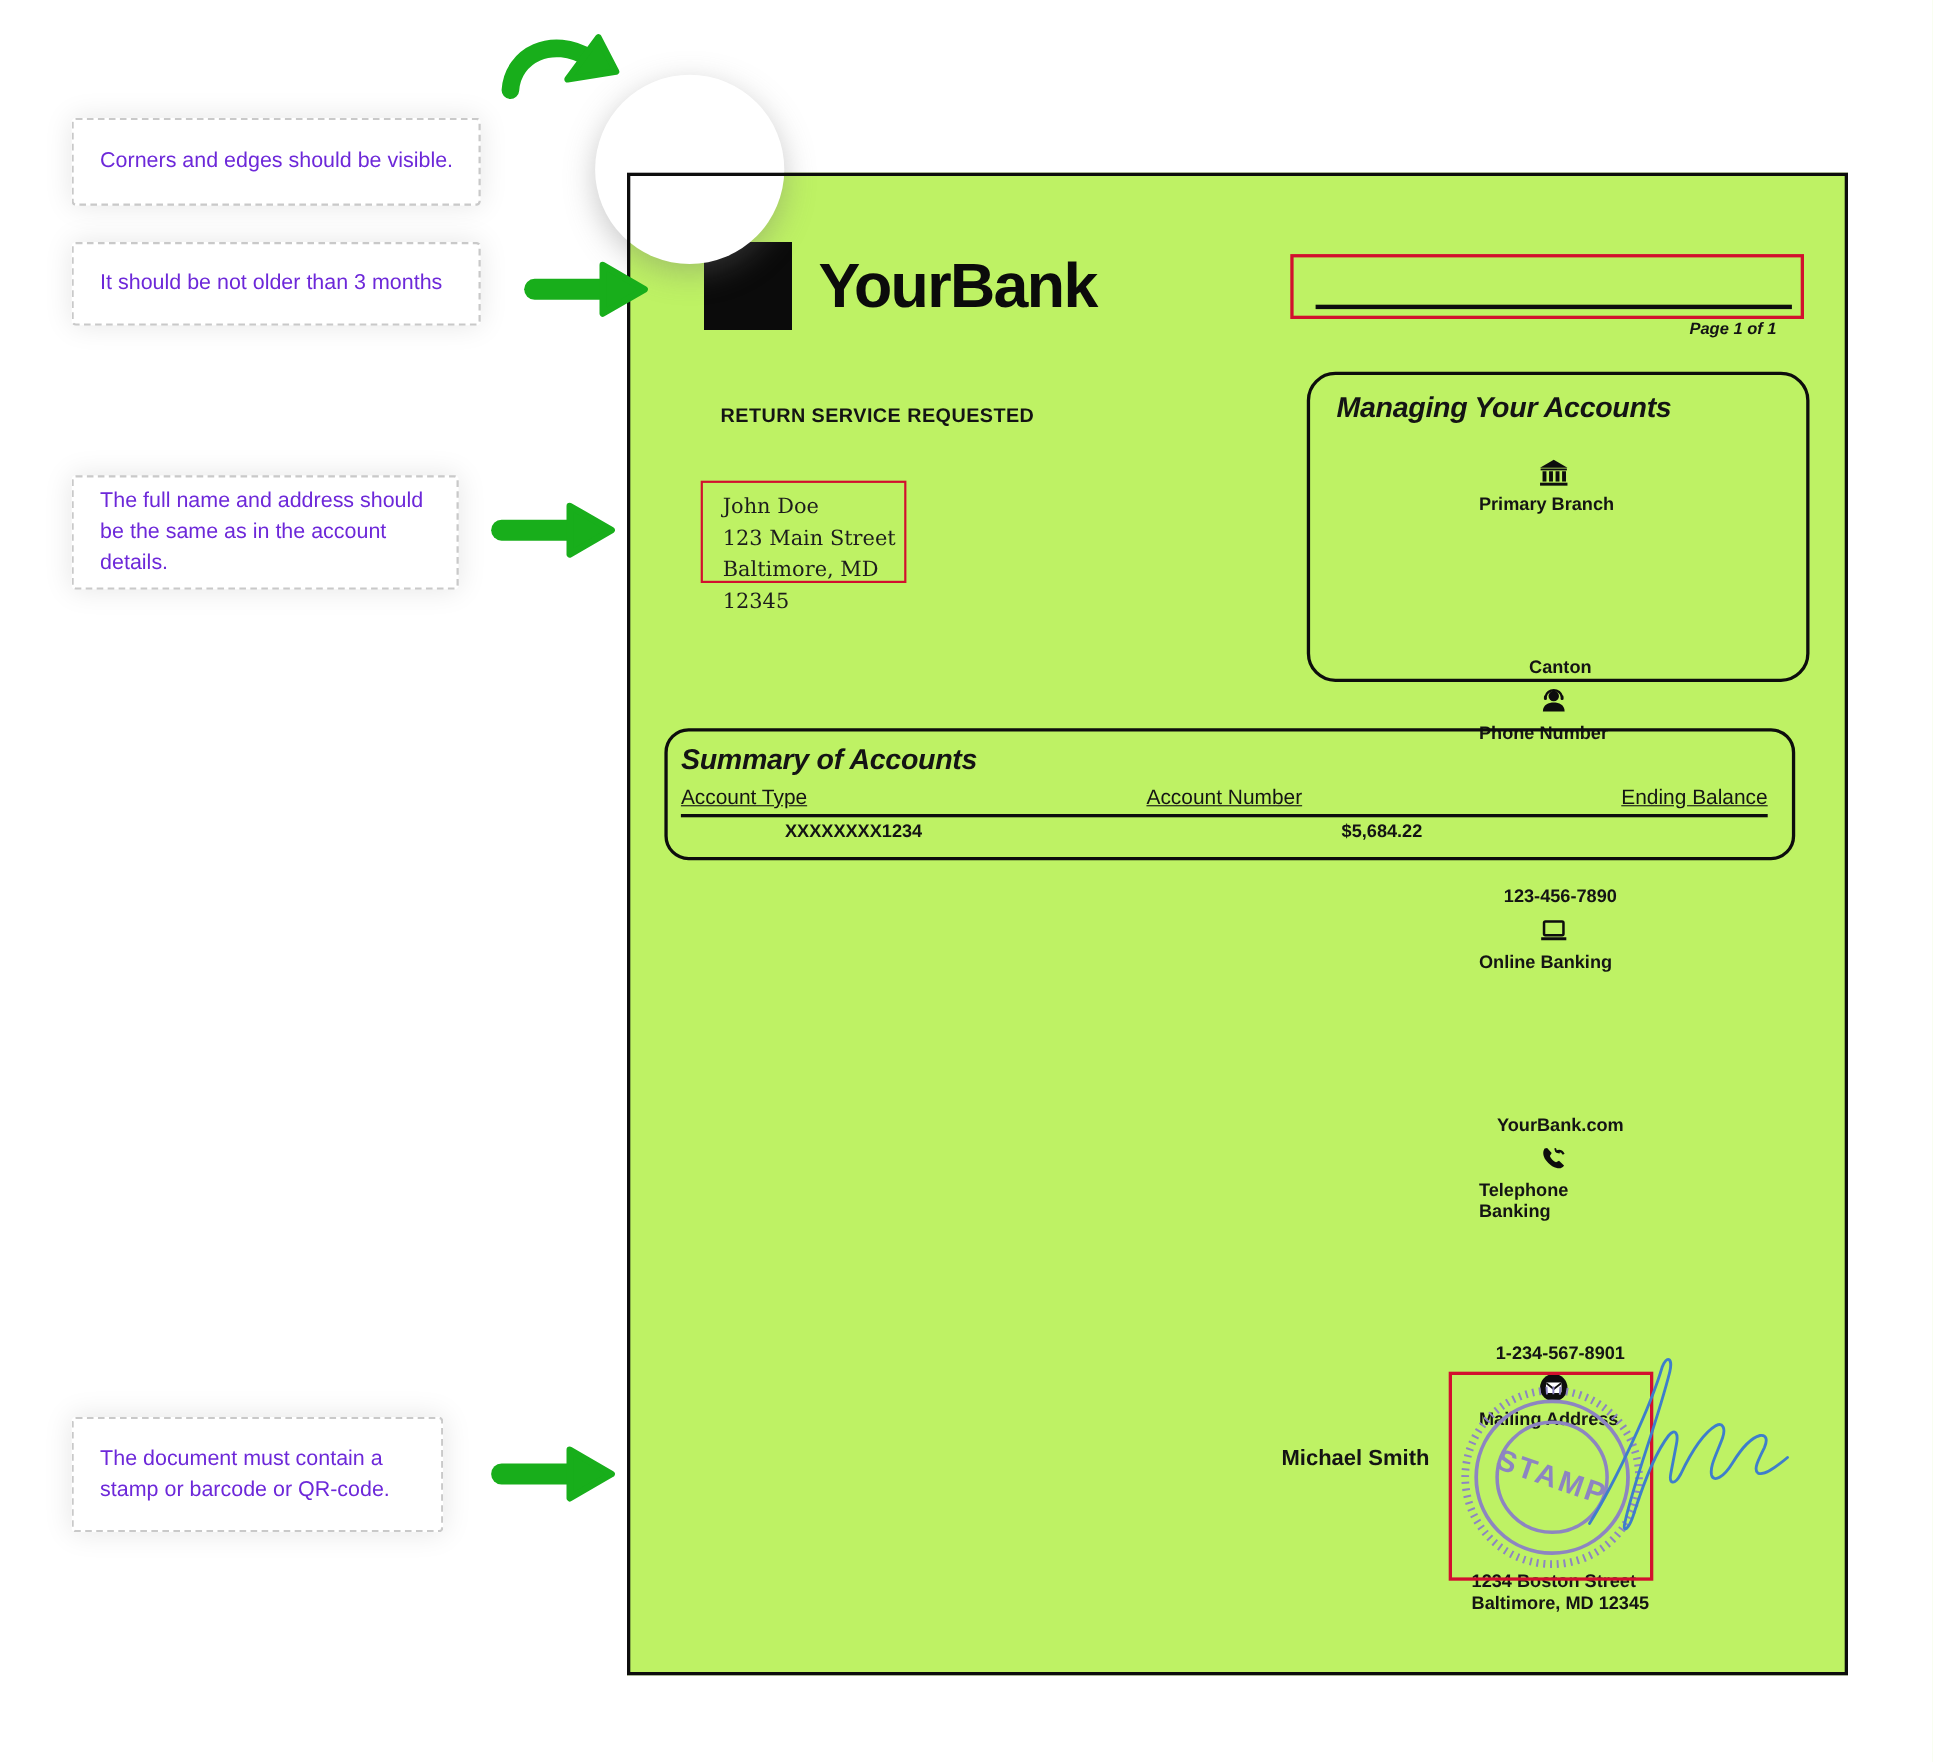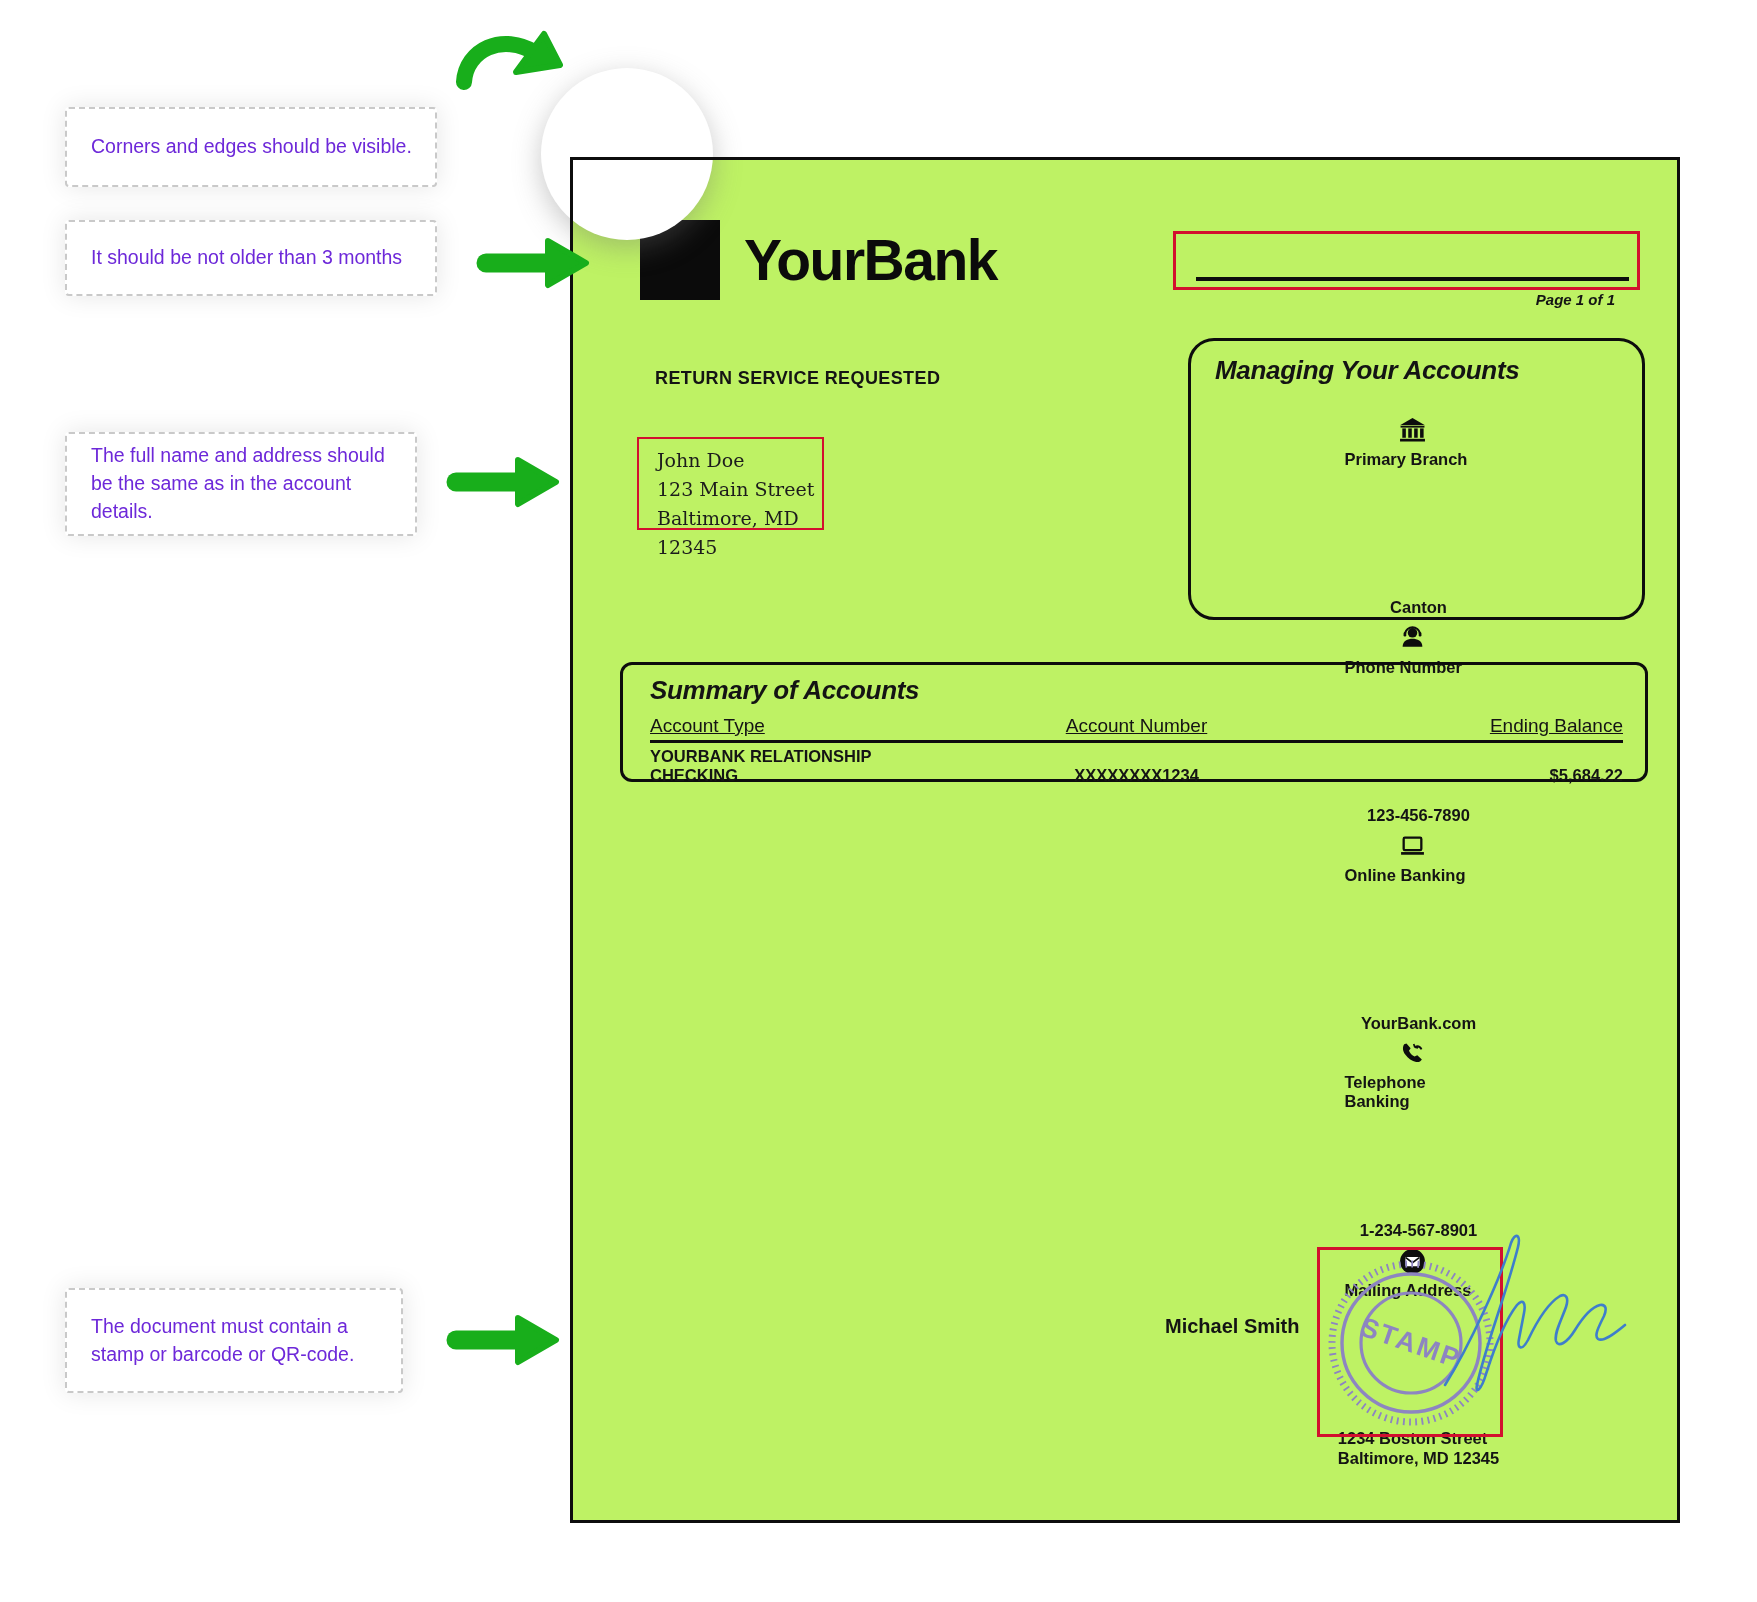--- a/index.html
+++ b/index.html
@@ -70,22 +70,22 @@
   .box-title { font-size:26px; font-weight:700; font-style:italic; letter-spacing:-0.3px; }
   .managing-box .box-title { margin:2px 0 24px 2px; }
   .m-row { display:flex; align-items:center;flex-direction:column; }
   .m-row.r40 { min-height:40px; }
   .m-row.r52 { min-height:52px; }
   .m-icon { width:40px; flex:0 0 40px; display:flex; align-items:center; }
   .m-label { width:148px; flex:0 0 148px; font-size:16.5px; font-weight:700; line-height:1.15; padding-right:6px; }
   .m-value { flex:1; font-size:16.5px; font-weight:700; line-height:1.2; }
   
   .summary-box {
-    position:absolute; left:50px; top:505px; width:1028px; height:120px;
-    border:3px solid #0d0d0d; border-radius:12px; padding:10px 22px 0 27px;
+    position:absolute; left:34px; top:505px; width:1028px; height:120px;
+    border:3px solid #0d0d0d; border-radius:22px; padding:10px 22px 0 12px;
   }
   .summary-grid { display:grid; grid-template-columns:1fr 360px 1fr; align-items:end; }
   .summary-head { margin-top:9px; font-size:19px; font-weight:400; }
   .summary-head span { text-decoration:underline; }
   .col-mid { text-align:center; }
   .col-right { text-align:right; }
   .summary-rule { height:3px; background:#0d0d0d; margin:3px 0 4px 0; }
   .summary-row { font-size:16.5px; font-weight:700; }
   
   .signer-name { position:absolute; left:595px; top:1158px; font-size:20px; font-weight:700; }
@@ -220,21 +220,20 @@
 
   <div class="summary-box">
     <div class="box-title">Summary of Accounts</div>
     <div class="summary-grid summary-head">
       <span>Account Type</span>
       <span class="col-mid">Account Number</span>
       <span class="col-right">Ending Balance</span>
     </div>
     <div class="summary-rule"></div>
     <div class="summary-grid summary-row">
-      <span>YOURBANK RELATIONSHIP CHECKING</span>
       <span class="col-mid">XXXXXXXX1234</span>
       <span class="col-right">$5,684.22</span>
     </div>
   </div>
 
   <div class="signer-name">Michael Smith</div>
 
   <div class="red-frame" id="stamp-frame">
     <svg class="stamp-svg" width="176" height="176" viewBox="0 0 176 176">
       <circle cx="88" cy="88" r="79" fill="none" stroke="#8d85c1" stroke-width="7" stroke-dasharray="1.8 4.4"></circle>

